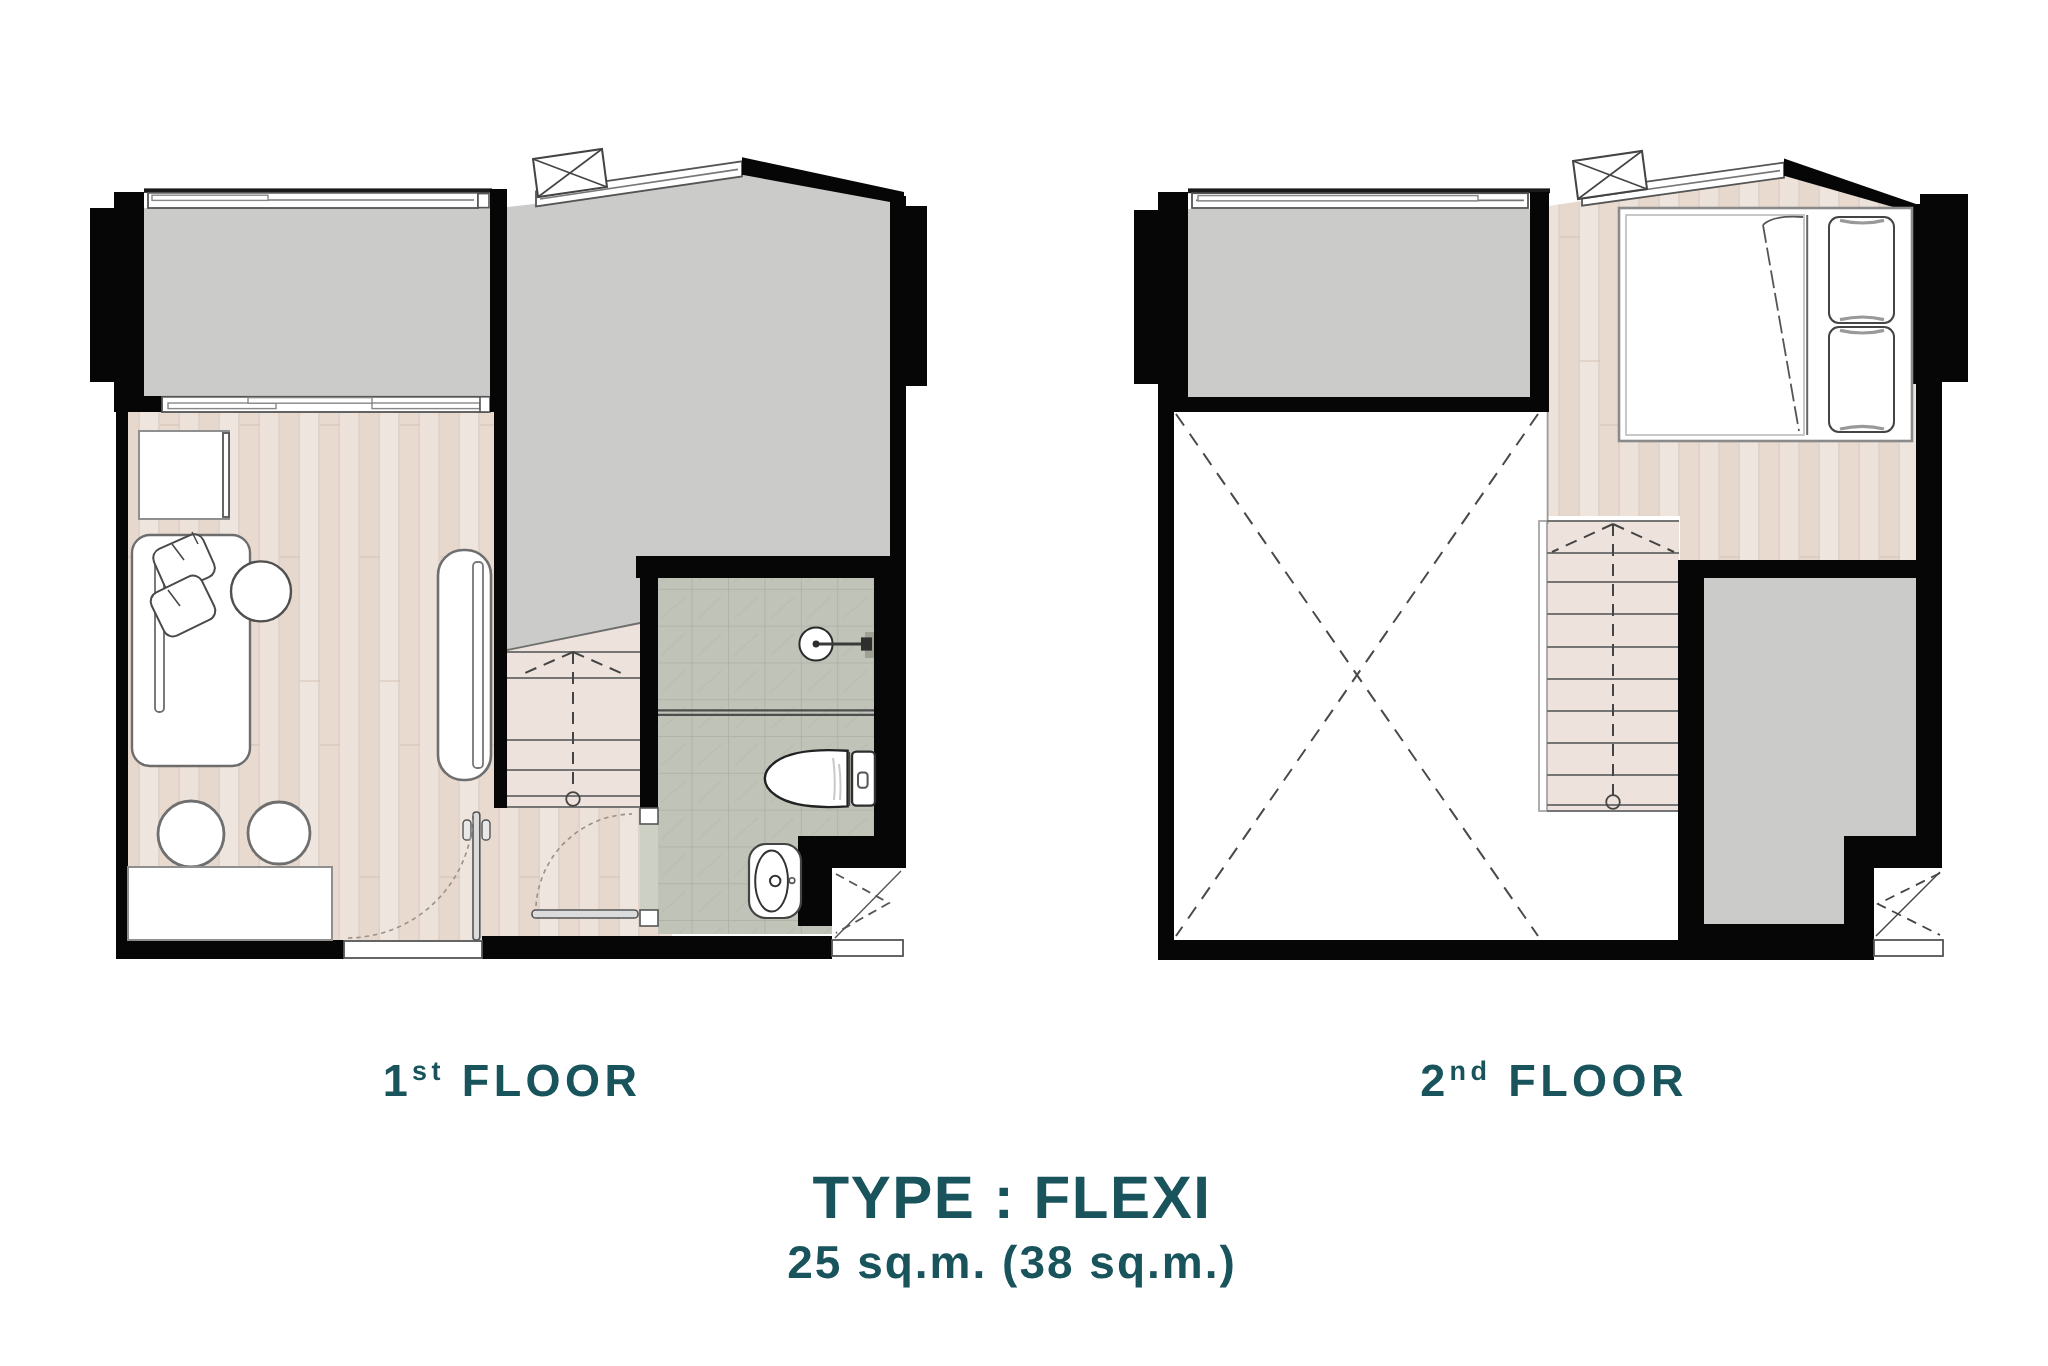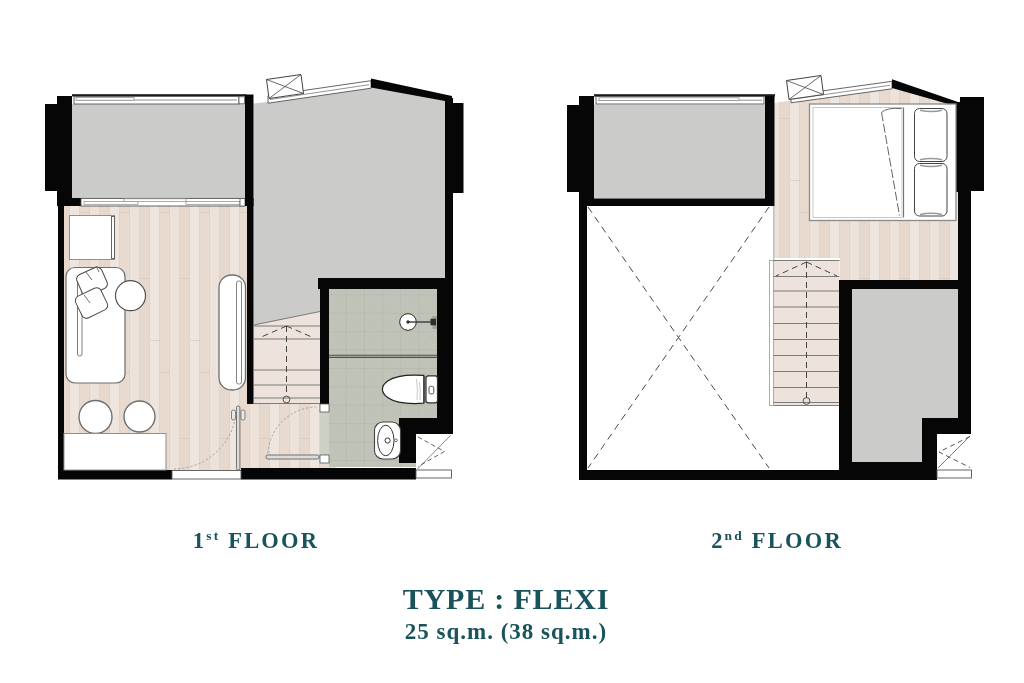--- a/index.html
+++ b/index.html
@@ -1,16 +1,16 @@
 <!DOCTYPE html>
 <html><head>
 <meta charset="utf-8">
 <style>
   html,body{margin:0;padding:0;background:#ffffff;}
-  .wrap{width:896px;height:683px;position:relative;font-family:Liberation Serif, serif;}
+  .wrap{width:896px;height:683px;position:relative;font-family:Liberation Sans, sans-serif;}
 </style>
 </head>
 <body>
 <div class="wrap">
 <svg width="1024" height="683" viewBox="0 0 1024 683">
 <defs>
   <pattern id="wood" width="40" height="160" patternUnits="userSpaceOnUse">
     <rect width="40" height="160" fill="#e9ddd4"></rect>
     <rect x="0" width="9" height="160" fill="#e8dacf"></rect>
     <rect x="10" width="9" height="160" fill="#ece2da"></rect>

